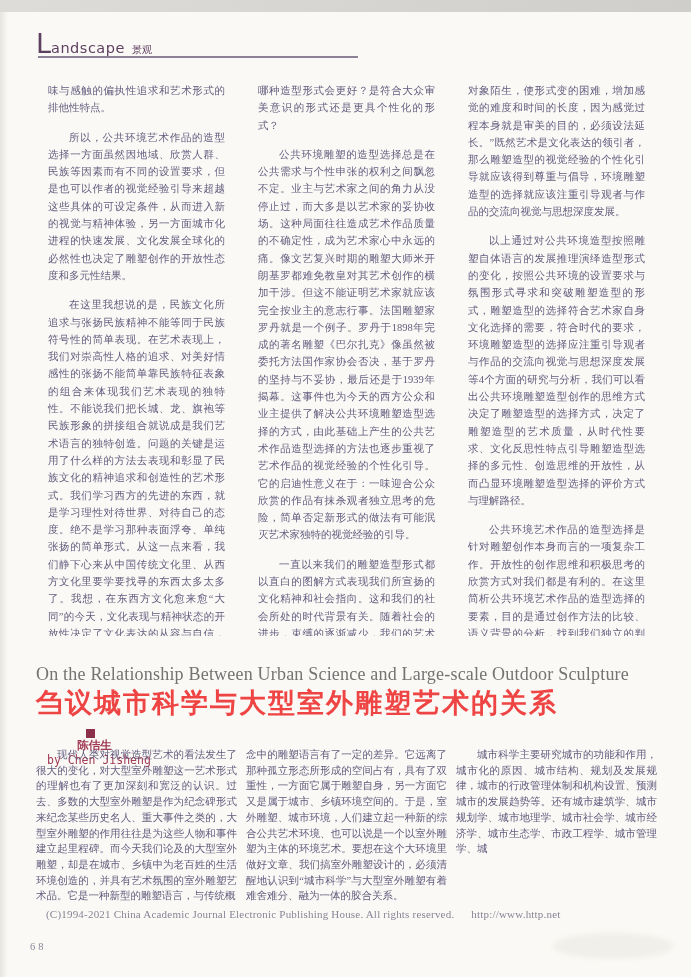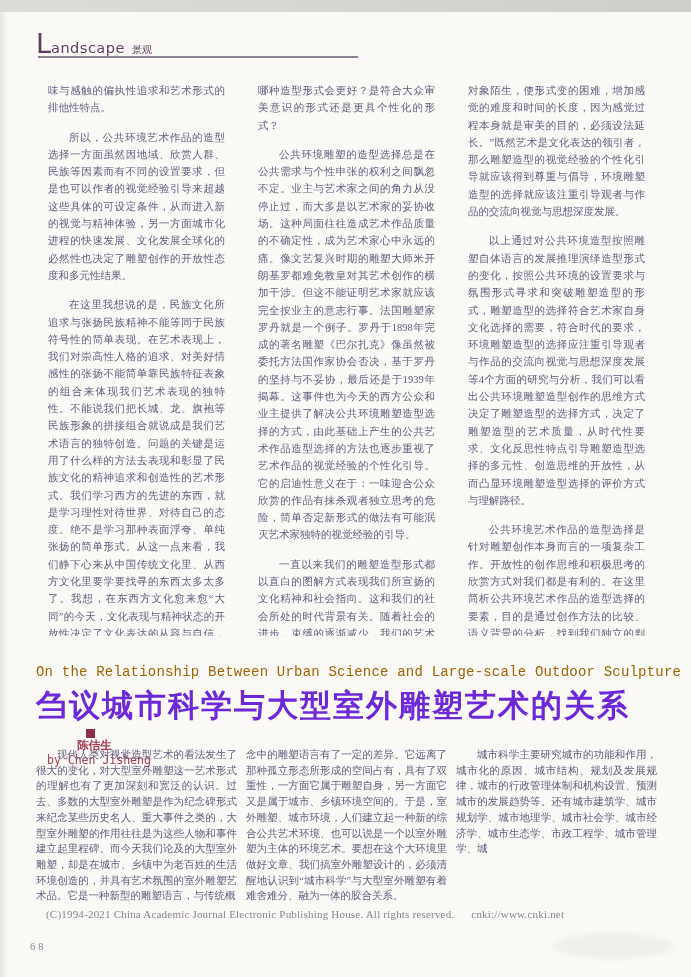--- a/index.html
+++ b/index.html
@@ -23,26 +23,26 @@
   
   .a1col{position:absolute;top:70px;width:201px;height:566px;overflow:hidden;
          font-size:10.5px;line-height:17.3px;text-align:justify;}
   .a1c1{left:36px;} .a1c2{left:246px;} .a1c3{left:456px;}
   .a1col p{margin:12px;text-indent:2em;font-family:Liberation Serif, serif;}
   .a1col p.cont{text-indent:0;}
   .sub-heading{color:#b24a52;font-weight:bold;
                font-family:"DejaVu Sans","Liberation Sans",sans-serif;font-size:10.5px;}
 
   
-  .title-en{position:absolute;left:36px;top:664px;width:630px;color:#a16207;
-            font-family:Liberation Mono, monospace;font-size:14px;
+  .title-en{position:absolute;left:36px;top:664px;width:630px;color:#737373;
+            font-family:Liberation Serif, serif;font-size:18px;
             letter-spacing:.2px;white-space:nowrap;}
-  .title-cn{position:absolute;left:36px;top:685px;width:640px;color:#6d28d9;
+  .title-cn{position:absolute;left:36px;top:685px;width:640px;color:#ef4444;
             font-family:"DejaVu Sans","Liberation Sans",sans-serif;
-            font-size:31px;font-weight:bold;letter-spacing:2px;}
+            font-size:27px;font-weight:bold;letter-spacing:2px;}
   .author-line{position:absolute;left:38px;top:729px;display:flex;align-items:center;
                color:#a03a55;font-family:"DejaVu Sans Mono","Liberation Mono",monospace;
                font-size:11.5px;font-weight:bold;flex-direction:column;}
   .author-sq{display:inline-block;width:9px;height:9px;background:#8c2f4a;margin-right:7px;}
   .author-by{margin-left:9px;font-weight:normal;}
   .a2col{position:absolute;top:747px;width:201px;height:157px;overflow:hidden;
          font-size:10.5px;line-height:15.7px;text-align:justify;}
   .a2c1{left:36px;} .a2c2{left:246px;} .a2c3{left:456px;}
   .a2col p{margin:0;text-indent:2em;}
   .a2col p.cont{text-indent:0;}
@@ -106,17 +106,17 @@
   <section class="a2col a2c2">
     <p class="cont">念中的雕塑语言有了一定的差异。它远离了那种孤立形态所形成的空间占有，具有了双重性，一方面它属于雕塑自身，另一方面它又是属于城市、乡镇环境空间的。于是，室外雕塑、城市环境，人们建立起一种新的综合公共艺术环境、也可以说是一个以室外雕塑为主体的环境艺术。要想在这个大环境里做好文章、我们搞室外雕塑设计的，必须清醒地认识到“城市科学”与大型室外雕塑有着难舍难分、融为一体的胶合关系。</p>
   </section>
 
   <section class="a2col a2c3">
     <p>城市科学主要研究城市的功能和作用，城市化的原因、城市结构、规划及发展规律，城市的行政管理体制和机构设置、预测城市的发展趋势等。还有城市建筑学、城市规划学、城市地理学、城市社会学、城市经济学、城市生态学、市政工程学、城市管理学、城</p>
   </section>
 
   <div class="footer-line">
     <span>(C)1994-2021 China Academic Journal Electronic Publishing House. All rights reserved.</span>
-    <span class="footer-url">cnki://www.cnki.net</span>
+    <span class="footer-url">http://www.http.net</span>
   </div>
   <div class="page-number">68</div>
 
 </div>
 
 </body></html>

